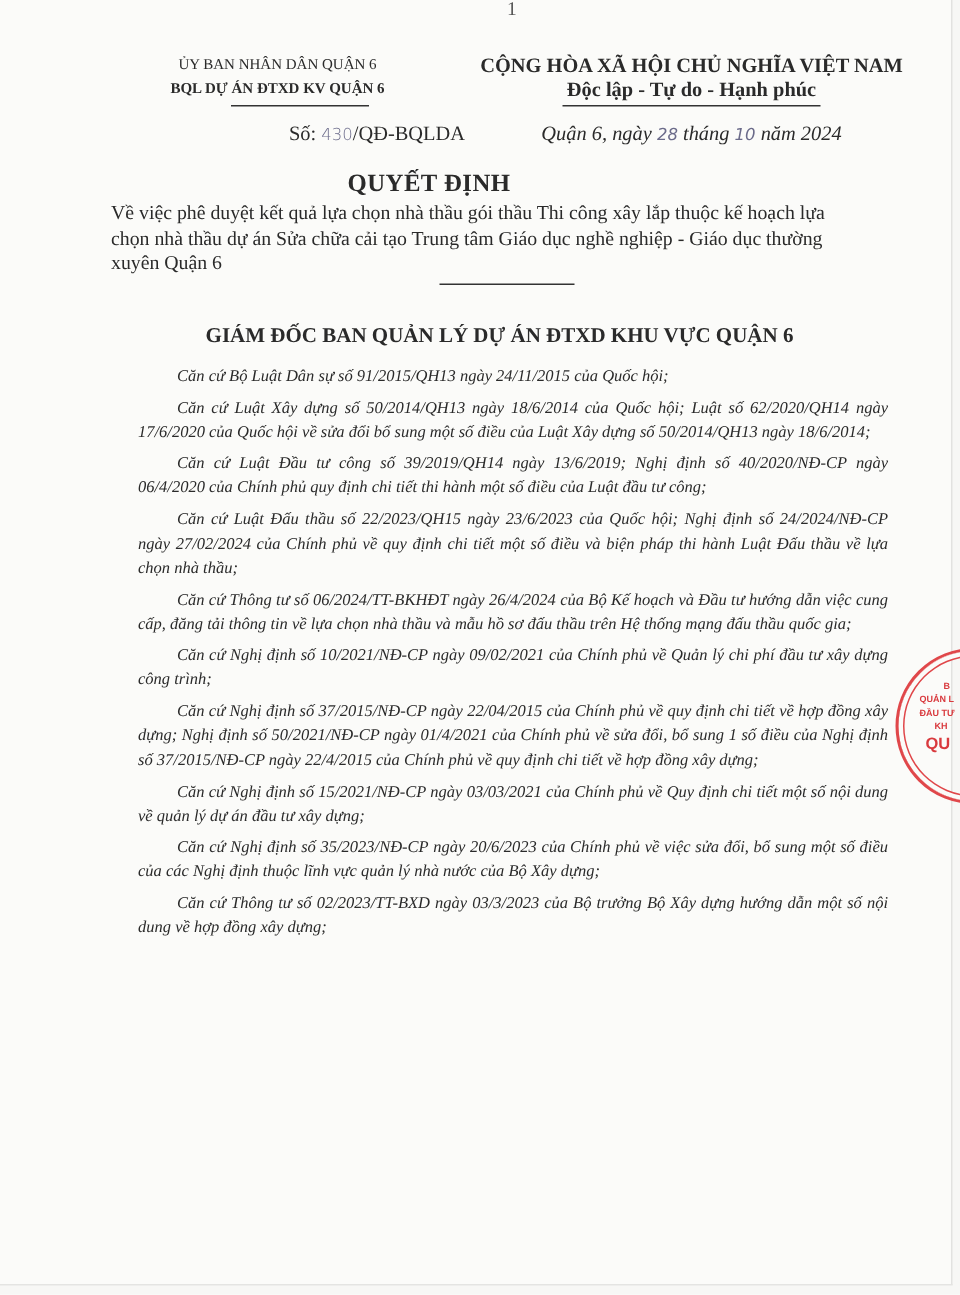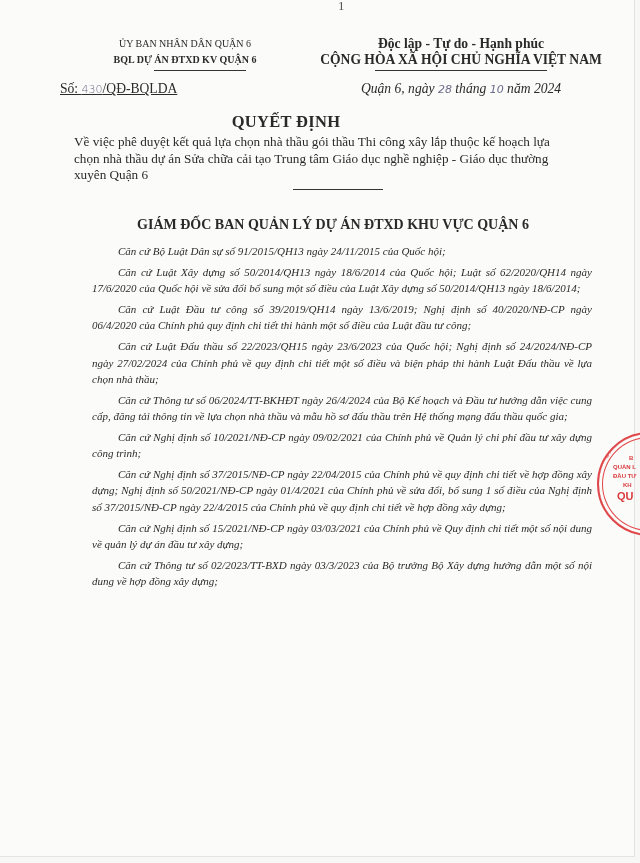--- a/index.html
+++ b/index.html
@@ -50,23 +50,22 @@
   .uline {
     display: block;
     margin: 2px auto 0;
     height: 0;
     border-top: 1px solid #333;
   }
   .docno {
     position: absolute;
     left: 60px; top: 81px;
     width: 250px;
-    text-align: left;
+    text-align: right;
     font-size: 13.6px;
-    text-decoration: underline;
   }
   .handwrite {
     font-family: "DejaVu Sans", sans-serif;
     font-size: 11px;
     color: #6b6b8a;
     font-weight: 300;
   }
   .date-line {
     position: absolute;
     left: 300px; top: 81px;
@@ -161,22 +160,22 @@
 
   <div class="page-num">1</div>
 
   <div class="hdr-left">
     <div>ỦY BAN NHÂN DÂN QUẬN 6</div>
     <div class="bold">BQL DỰ ÁN ĐTXD KV QUẬN 6</div>
     <span class="uline" style="width:92px; margin-left:94px;"></span>
   </div>
 
   <div class="hdr-right">
+    <div class="bold">CỘNG HÒA XÃ HỘI CHỦ NGHĨA VIỆT NAM</div>
     <div class="bold">Độc lập - Tự do - Hạnh phúc</div>
-    <div class="bold">CỘNG HÒA XÃ HỘI CHỦ NGHĨA VIỆT NAM</div>
     <span class="uline" style="width:172px;"></span>
   </div>
 
   <div class="docno">
     <span>Số: </span><span class="handwrite">430</span><span>/QĐ-BQLDA</span>
   </div>
 
   <div class="date-line">
     <span>Quận 6, ngày </span><span class="handwrite">28</span><span> tháng </span><span class="handwrite">10</span><span> năm 2024</span>
   </div>
@@ -190,20 +189,21 @@
 
   <div class="body">
     <p>Căn cứ Bộ Luật Dân sự số 91/2015/QH13 ngày 24/11/2015 của Quốc hội;</p>
     <p>Căn cứ Luật Xây dựng số 50/2014/QH13 ngày 18/6/2014 của Quốc hội; Luật số 62/2020/QH14 ngày 17/6/2020 của Quốc hội về sửa đổi bổ sung một số điều của Luật Xây dựng số 50/2014/QH13 ngày 18/6/2014;</p>
     <p>Căn cứ Luật Đầu tư công số 39/2019/QH14 ngày 13/6/2019; Nghị định số 40/2020/NĐ-CP ngày 06/4/2020 của Chính phủ quy định chi tiết thi hành một số điều của Luật đầu tư công;</p>
     <p>Căn cứ Luật Đấu thầu số 22/2023/QH15 ngày 23/6/2023 của Quốc hội; Nghị định số 24/2024/NĐ-CP ngày 27/02/2024 của Chính phủ về quy định chi tiết một số điều và biện pháp thi hành Luật Đấu thầu về lựa chọn nhà thầu;</p>
     <p>Căn cứ Thông tư số 06/2024/TT-BKHĐT ngày 26/4/2024 của Bộ Kế hoạch và Đầu tư hướng dẫn việc cung cấp, đăng tải thông tin về lựa chọn nhà thầu và mẫu hồ sơ đấu thầu trên Hệ thống mạng đấu thầu quốc gia;</p>
     <p>Căn cứ Nghị định số 10/2021/NĐ-CP ngày 09/02/2021 của Chính phủ về Quản lý chi phí đầu tư xây dựng công trình;</p>
     <p>Căn cứ Nghị định số 37/2015/NĐ-CP ngày 22/04/2015 của Chính phủ về quy định chi tiết về hợp đồng xây dựng; Nghị định số 50/2021/NĐ-CP ngày 01/4/2021 của Chính phủ về sửa đổi, bổ sung 1 số điều của Nghị định số 37/2015/NĐ-CP ngày 22/4/2015 của Chính phủ về quy định chi tiết về hợp đồng xây dựng;</p>
     <p>Căn cứ Nghị định số 15/2021/NĐ-CP ngày 03/03/2021 của Chính phủ về Quy định chi tiết một số nội dung về quản lý dự án đầu tư xây dựng;</p>
+    <p>Căn cứ Nghị định số 35/2023/NĐ-CP ngày 20/6/2023 của Chính phủ về việc sửa đổi, bổ sung một số điều của các Nghị định thuộc lĩnh vực quản lý nhà nước của Bộ Xây dựng;</p>
     <p>Căn cứ Thông tư số 02/2023/TT-BXD ngày 03/3/2023 của Bộ trưởng Bộ Xây dựng hướng dẫn một số nội dung về hợp đồng xây dựng;</p>
   </div>
 
   <div class="stamp">
     <div class="stamp-arc">ỦY BAN NHÂN DÂN QU</div>
     <div class="stamp-inner">
       <div style="padding-left:16px">B</div>
       <div>QUẢN L</div>
       <div>ĐẦU TƯ</div>
       <div style="padding-left:10px">KH</div>

